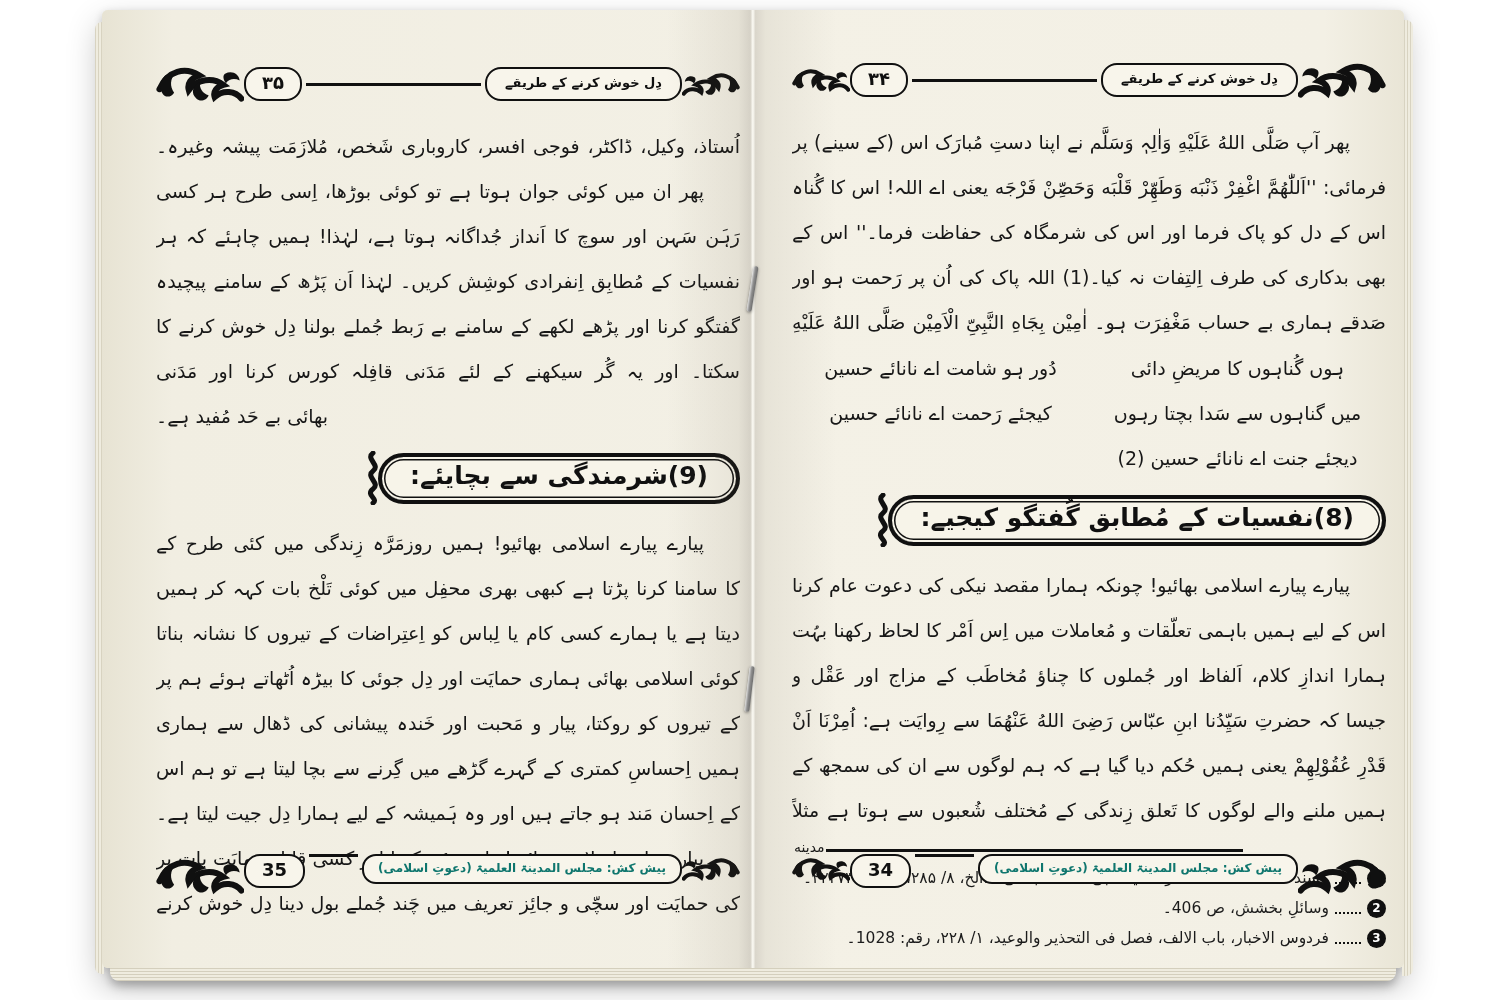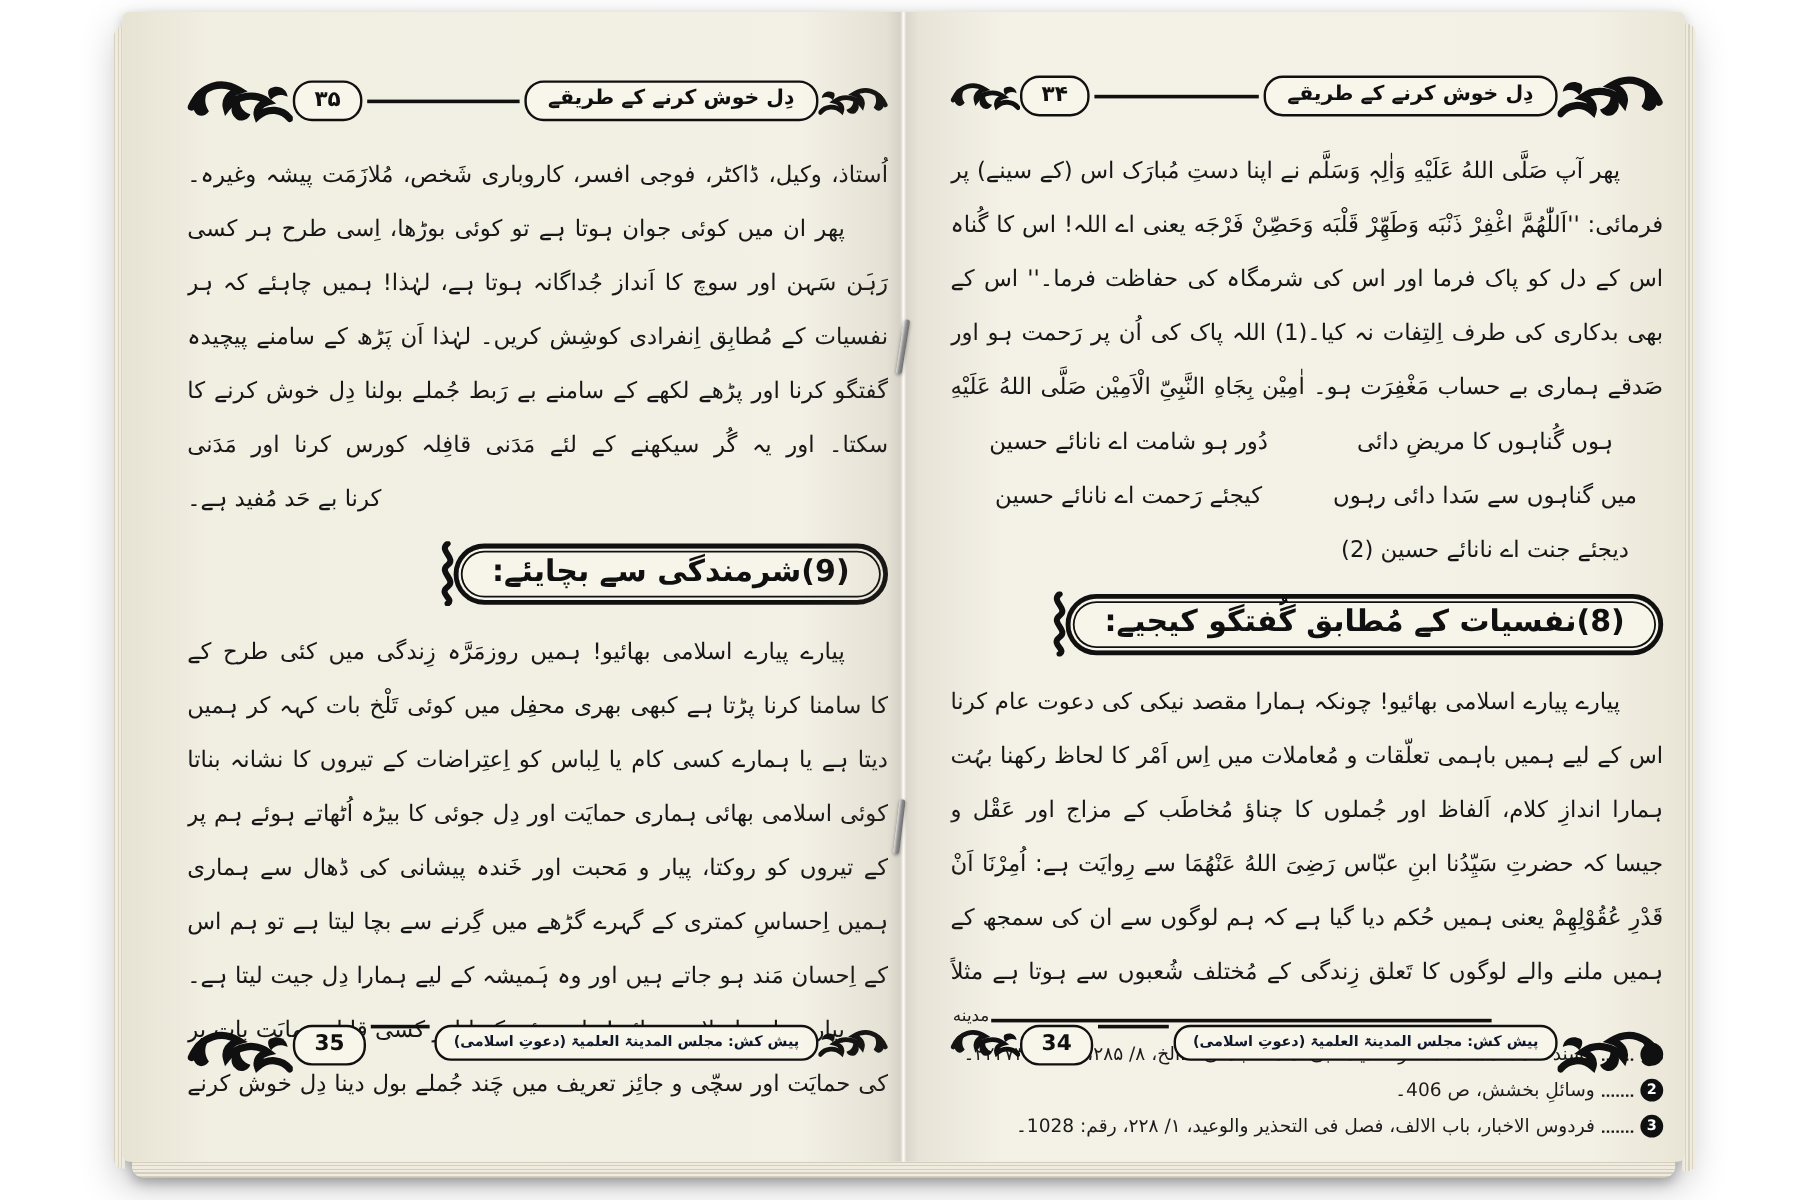--- a/index.html
+++ b/index.html
@@ -49,25 +49,25 @@
   .pright .page-inner{top:42px;left:40px;right:18px;bottom:60px;}
 
   .hdr{display:flex;align-items:center;height:56px;margin-bottom:12px;}
   .rule{flex:1;height:3px;background:#101010;margin:0 4px;min-width:24px;}
   .numcap{
     border:2.5px solid #101010;border-radius:16px;padding:0 16px;height:30px;line-height:28px;
     font-weight:bold;font-size:18px;background:#f8f5eb;color:#101010;flex:0 0 auto;
   }
   .titlecap{
     border:2.5px solid #101010;border-radius:16px;padding:0 18px;height:30px;line-height:27px;
-    font-weight:bold;font-size:17px;direction:rtl;background:#f8f5eb;color:#101010;flex:0 0 auto;text-align:right;
+    font-weight:bold;font-size:13px;direction:rtl;background:#f8f5eb;color:#101010;flex:0 0 auto;text-align:right;
   }
   .pubcap{
     border:2px solid #101010;border-radius:14px;padding:0 14px;height:26px;line-height:24px;
-    font-weight:bold;font-size:12px;direction:rtl;background:#f8f5eb;color:#0f172a;flex:0 0 auto;
+    font-weight:bold;font-size:12px;direction:rtl;background:#f8f5eb;color:#0f766e;flex:0 0 auto;
   }
   .orn{flex:0 0 auto;}
   .orn-big{width:88px;height:44px;}
   .orn-small{width:58px;height:30px;}
   .flip{transform:scaleX(-1);}
 
   .bline{
     font-size:19px;line-height:45px;height:45px;color:#171717;
     direction:rtl;text-align:justify;text-align-last:justify;overflow:hidden;
   }
@@ -145,21 +145,21 @@
           <div class="bline indent">پھر ان میں کوئی جوان ہوتا ہے تو کوئی بوڑھا، اِسی طرح ہر کسی کی گُفتگو، لِباس،</div>
 
           <div class="bline">رَہَن سَہن اور سوچ کا اَنداز جُداگانہ ہوتا ہے، لہٰذا! ہمیں چاہئے کہ ہر ایک پر اِس کی</div>
 
           <div class="bline">نفسیات کے مُطابِق اِنفرادی کوشِش کریں۔ لہٰذا اَن پَڑھ کے سامنے پیچیدہ اور مُشکل</div>
 
           <div class="bline">گفتگو کرنا اور پڑھے لکھے کے سامنے بے رَبط جُملے بولنا دِل خوش کرنے کا ذَریعہ نہیں بَن</div>
 
           <div class="bline">سکتا۔ اور یہ گُر سیکھنے کے لئے مَدَنی قافِلہ کورس کرنا اور مَدَنی مُذاکروں میں شرکت</div>
 
-          <div class="bline end">کرنا بے حَد مُفید ہے۔</div>
+          <div class="bline end">بھائی بے حَد مُفید ہے۔</div>
         </div>
 
       <div class="heading-row">
         <svg class="knot" viewBox="0 0 20 54">
             <use href="#knot"></use>
           </svg>
         <span class="hbox">(9)شرمندگی سے بچایئے:</span>
       </div>
 
       <div>
@@ -225,21 +225,21 @@
         </div>
 
       <div class="couplets">
 
           <div class="couplet">
             <span class="hemi">ہوں گُناہوں کا مریضِ دائی</span>
             <span class="hemi">دُور ہو شامت اے نانائے حسین</span>
           </div>
 
           <div class="couplet">
-            <span class="hemi">میں گناہوں سے سَدا دائی رہوں</span>
+            <span class="hemi">میں گناہوں سے سَدا بچتا رہوں</span>
             <span class="hemi">کیجئے رَحمت اے نانائے حسین</span>
           </div>
 
           <div class="couplet">
             <span class="hemi">دیجئے جنت اے نانائے حسین (2)</span>
           </div>
         </div>
 
       <div class="heading-row">
         <svg class="knot" viewBox="0 0 20 54">

